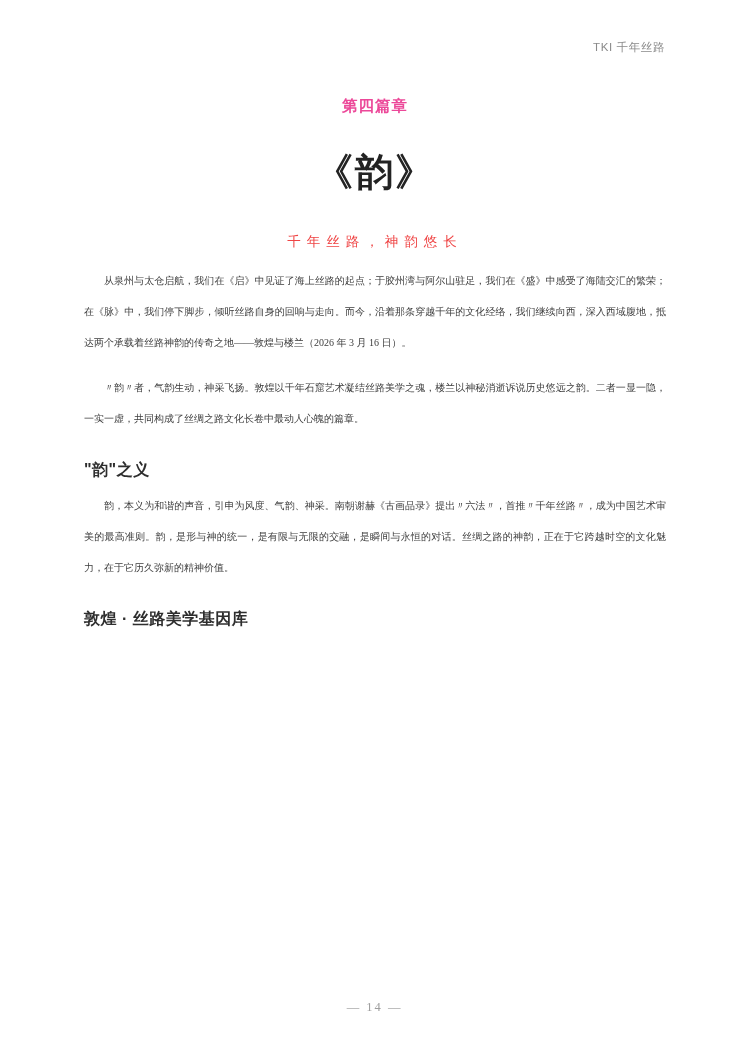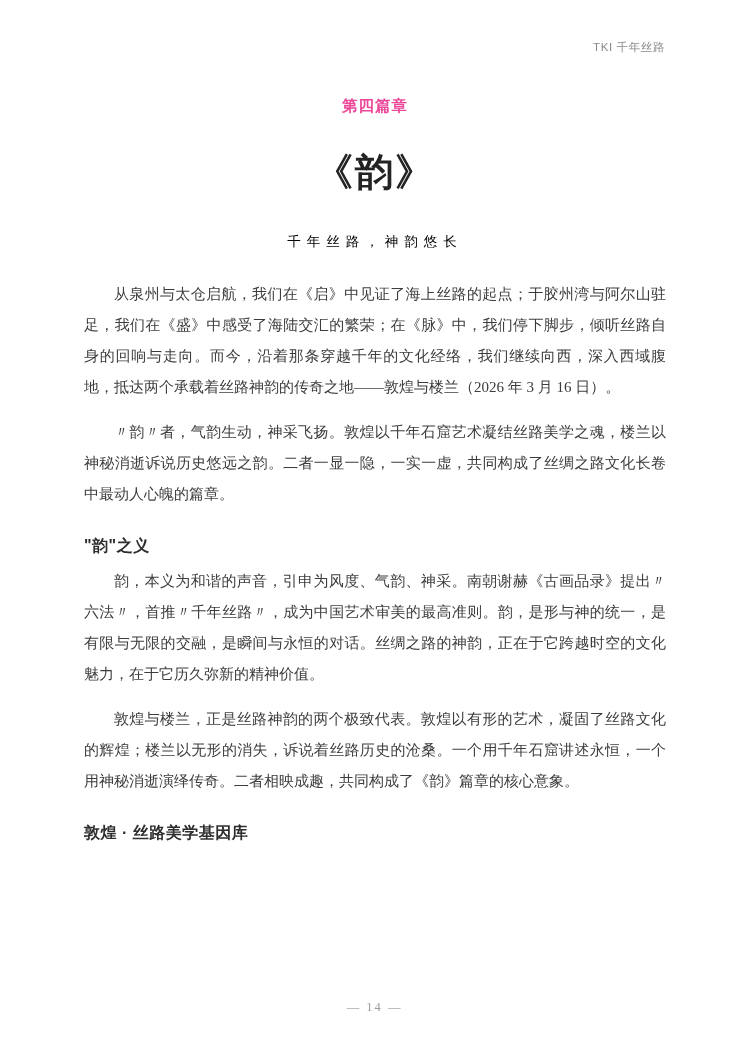--- a/index.html
+++ b/index.html
@@ -60,28 +60,28 @@
     color: #232323;
     letter-spacing: 2px;
     line-height: 1.15;
     margin: 0 0 38px 0;
   }
 
   .chapter-subtitle {
     text-align: center;
     font-family: "Liberation Serif", "DejaVu Serif", serif;
     font-size: 13.5px;
-    color: #000000;
+    color: #ef4444;
     letter-spacing: 6px;
-    margin: 0 0 28px 0;
+    margin: 0 0 14px 0;
   }
 
   p.body-text {
     font-family: "Liberation Serif", "DejaVu Serif", serif;
-    font-size: 15px;
+    font-size: 10px;
     color: #3c3c3c;
     line-height: 31px;
     text-align: justify;
     text-justify: inter-ideograph;
     text-indent: 2em;
     margin: 0 0 14px 0;
   }
 
   h2.section-heading {
     font-family: "Liberation Sans", "DejaVu Sans", sans-serif;
@@ -122,21 +122,20 @@
     <div class="chapter-subtitle">千年丝路，神韵悠长</div>
 
     <p class="body-text">从泉州与太仓启航，我们在《启》中见证了海上丝路的起点；于胶州湾与阿尔山驻足，我们在《盛》中感受了海陆交汇的繁荣；在《脉》中，我们停下脚步，倾听丝路自身的回响与走向。而今，沿着那条穿越千年的文化经络，我们继续向西，深入西域腹地，抵达两个承载着丝路神韵的传奇之地——敦煌与楼兰（2026 年 3 月 16 日）。</p>
 
     <p class="body-text">〃韵〃者，气韵生动，神采飞扬。敦煌以千年石窟艺术凝结丝路美学之魂，楼兰以神秘消逝诉说历史悠远之韵。二者一显一隐，一实一虚，共同构成了丝绸之路文化长卷中最动人心魄的篇章。</p>
 
     <h2 class="section-heading">"韵"之义</h2>
 
     <p class="body-text">韵，本义为和谐的声音，引申为风度、气韵、神采。南朝谢赫《古画品录》提出〃六法〃，首推〃千年丝路〃，成为中国艺术审美的最高准则。韵，是形与神的统一，是有限与无限的交融，是瞬间与永恒的对话。丝绸之路的神韵，正在于它跨越时空的文化魅力，在于它历久弥新的精神价值。</p>
 
-    <p class="body-text">敦煌与楼兰，正是丝路神韵的两个极致代表。敦煌以有形的艺术，凝固了丝路文化的辉煌；楼兰以无形的消失，诉说着丝路历史的沧桑。一个用千年石窟讲述永恒，一个用神秘消逝演绎传奇。二者相映成趣，共同构成了《韵》篇章的核心意象。</p>
 
     <h2 class="section-heading">敦煌 · 丝路美学基因库</h2>
 
 
   </div>
 
   <div class="page-footer">— 14 —</div>
 
 </div>
 

